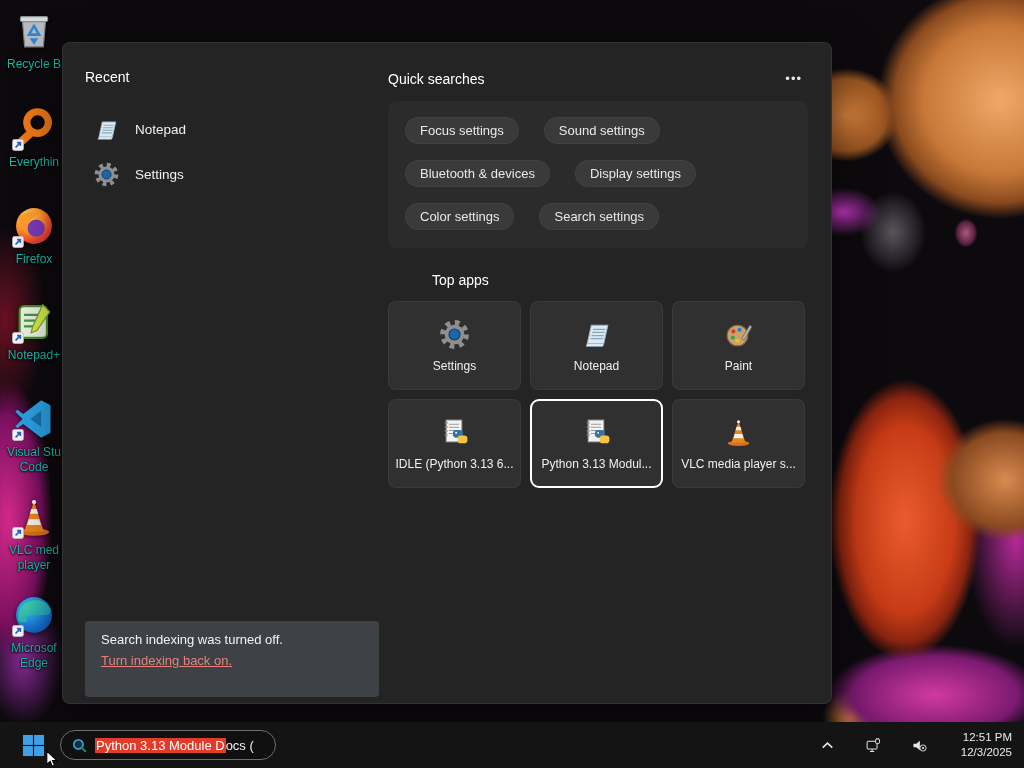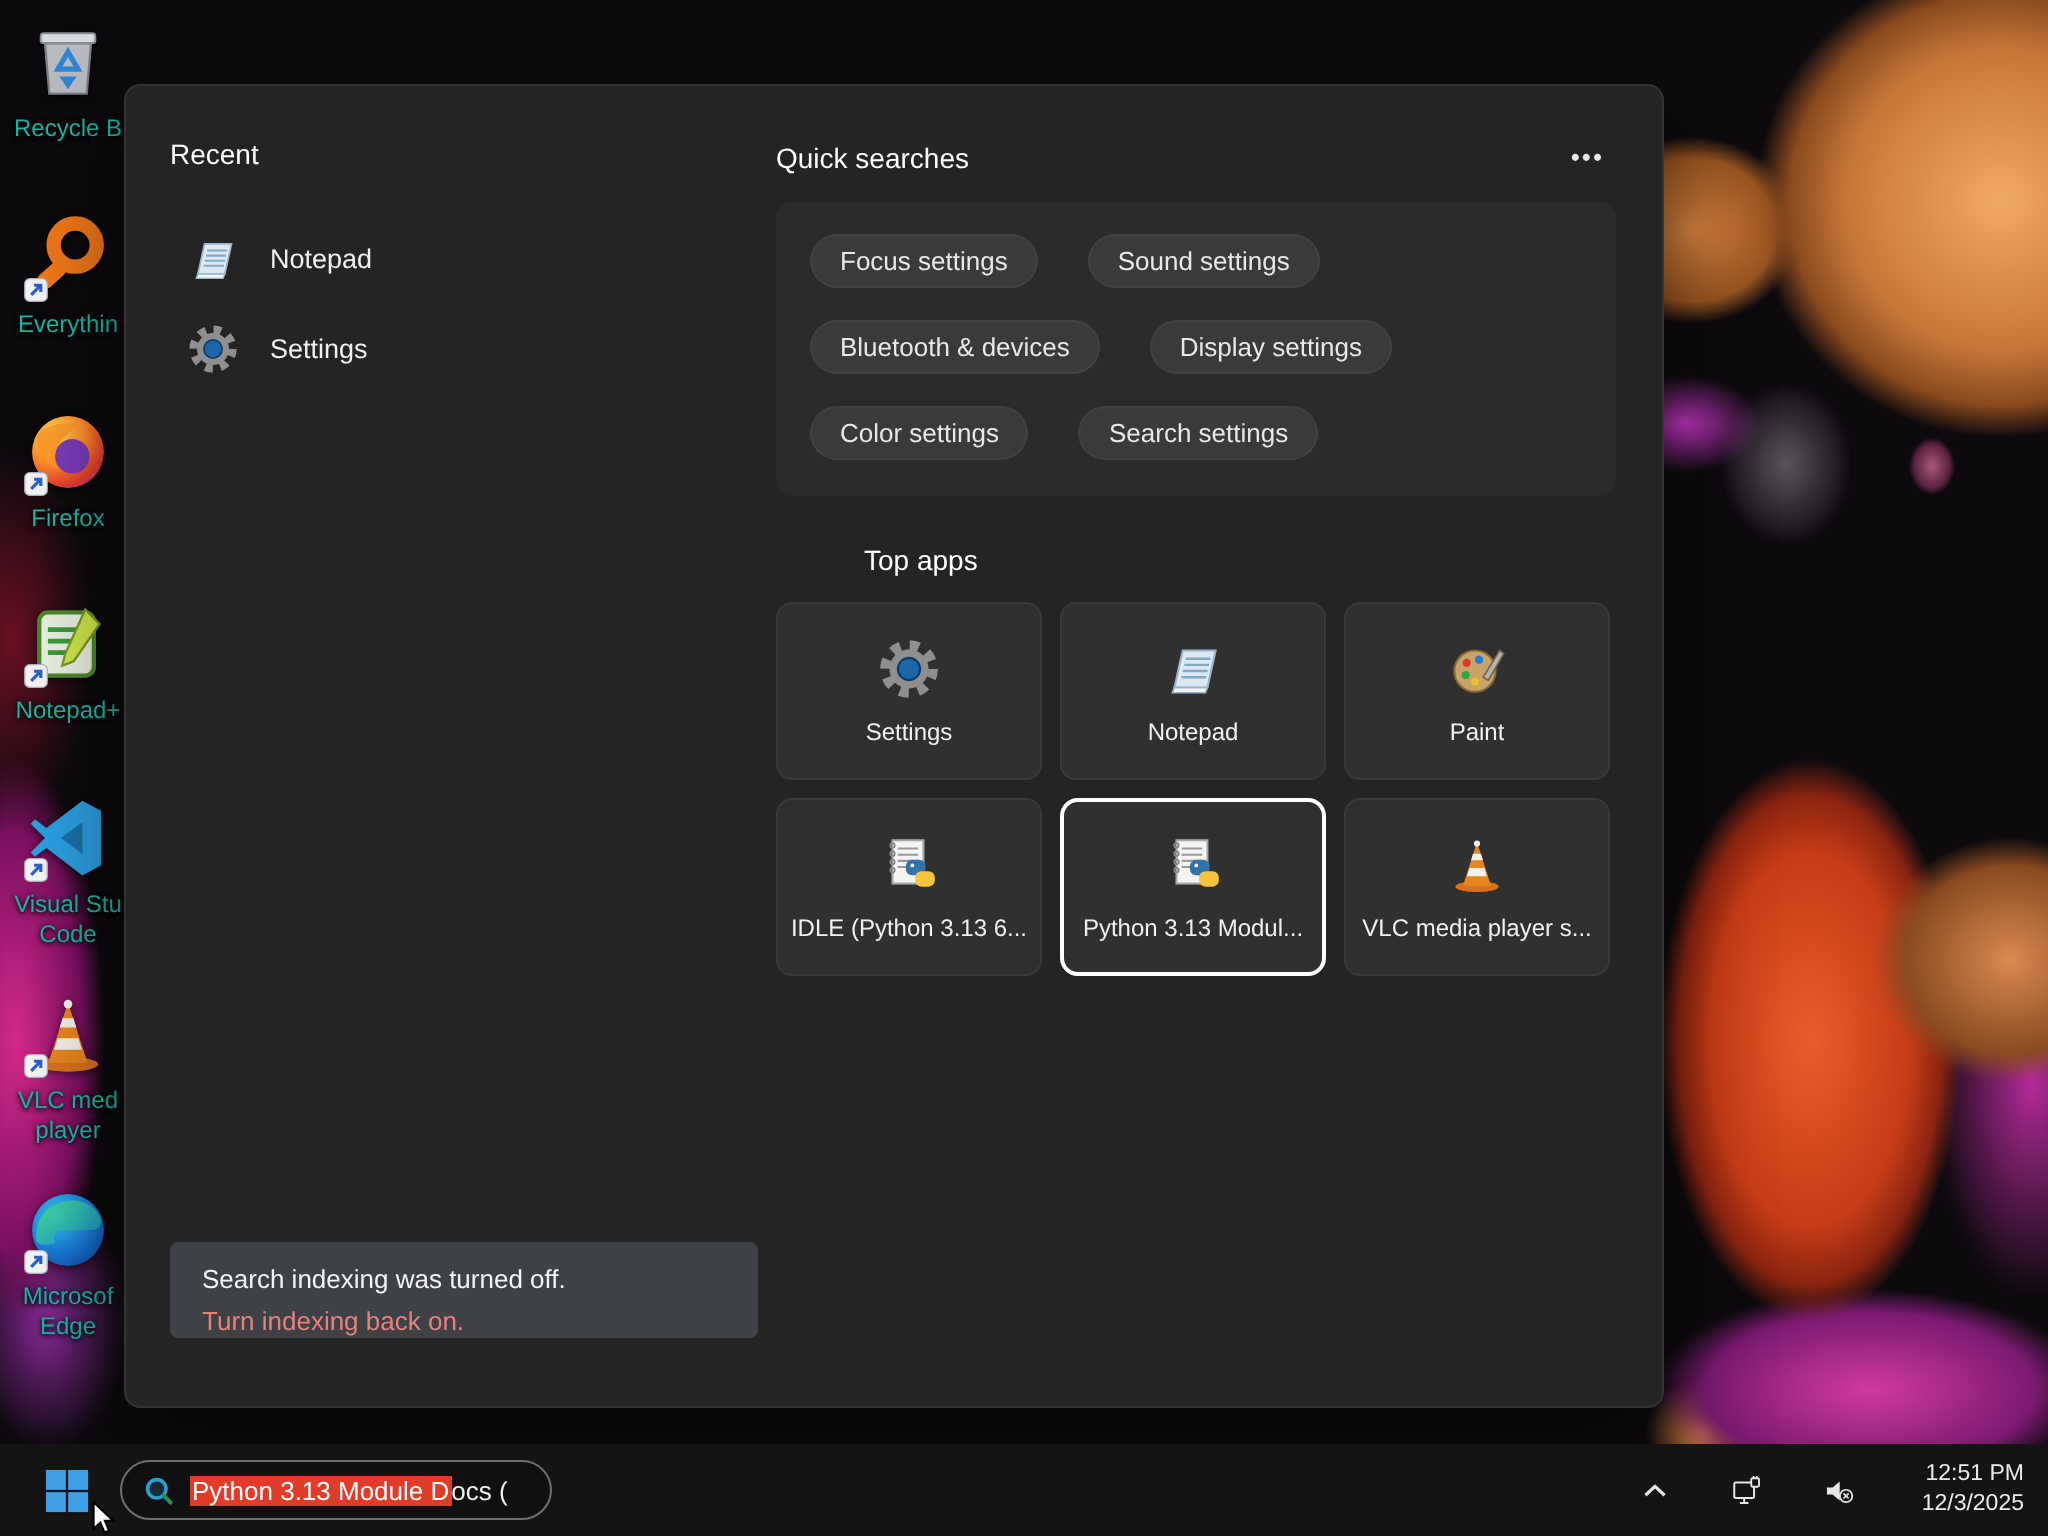--- a/index.html
+++ b/index.html
@@ -52,24 +52,24 @@
     padding:16px 17px;display:flex;flex-wrap:wrap;align-content:flex-start;column-gap:25px;row-gap:16px;}
   .pill{background:#3a3a3a;border:1px solid rgba(255,255,255,.04);border-radius:15px;padding:5px 14px;
     font-size:13px;color:#e8e8e8;white-space:nowrap;cursor:default;}
   .ta-title{position:absolute;left:325px;top:229px;margin-left:44px;}
   .ta-grid{position:absolute;left:325px;top:258px;width:420px;display:grid;grid-template-columns:repeat(3,133px);gap:9px;}
   .tile{height:89px;background:#303030;border:1px solid rgba(255,255,255,.05);border-radius:8px;box-sizing:border-box;
     display:flex;flex-direction:column;align-items:center;justify-content:center;gap:8px;cursor:default;}
   .tile svg{width:33px;height:33px;}
   .tile .tlbl{font-size:12px;color:#f0f0f0;max-width:120px;white-space:nowrap;overflow:hidden;}
   .tile.selected{border:2px solid #fff;border-radius:9px;}
-  .notice{position:absolute;left:22px;top:578px;width:294px;height:48px;background:#3e4145;border-radius:4px;
+  .notice{position:absolute;left:22px;top:578px;width:294px;height:76px;background:#3e4145;border-radius:4px;
     box-sizing:border-box;padding:11px 16px;}
   .notice .n1{font-size:13px;color:#f4f4f4;}
-  .notice .n2{font-size:13px;margin-top:6px;cursor:default;}
+  .notice .n2{font-size:13px;margin-top:6px;cursor:default;text-decoration:underline;}
   
   .taskbar{position:absolute;left:0;bottom:0;width:1024px;height:46px;background:#141414;display:flex;align-items:center;}
   .start-btn{width:38px;height:38px;margin-left:14px;display:flex;align-items:center;justify-content:center;border-radius:5px;}
   .start-btn svg{width:23px;height:23px;}
   .tb-search{margin-left:8px;height:30px;width:216px;border-radius:16px;background:#101010;
     border:1px solid #6e6e6e;display:flex;align-items:center;padding:12px 10px;box-sizing:border-box;gap:7px;}
   .tb-search svg{width:17px;height:17px;flex:none;}
   .tb-search .txt{font-size:13px;color:#f0f0f0;white-space:nowrap;overflow:hidden;}
   .tb-search .hl{background:#e13b2a;color:#fff;padding:2px 1px;}
   .tray{margin-left:auto;display:flex;align-items:center;gap:20px;padding-right:12px;}

